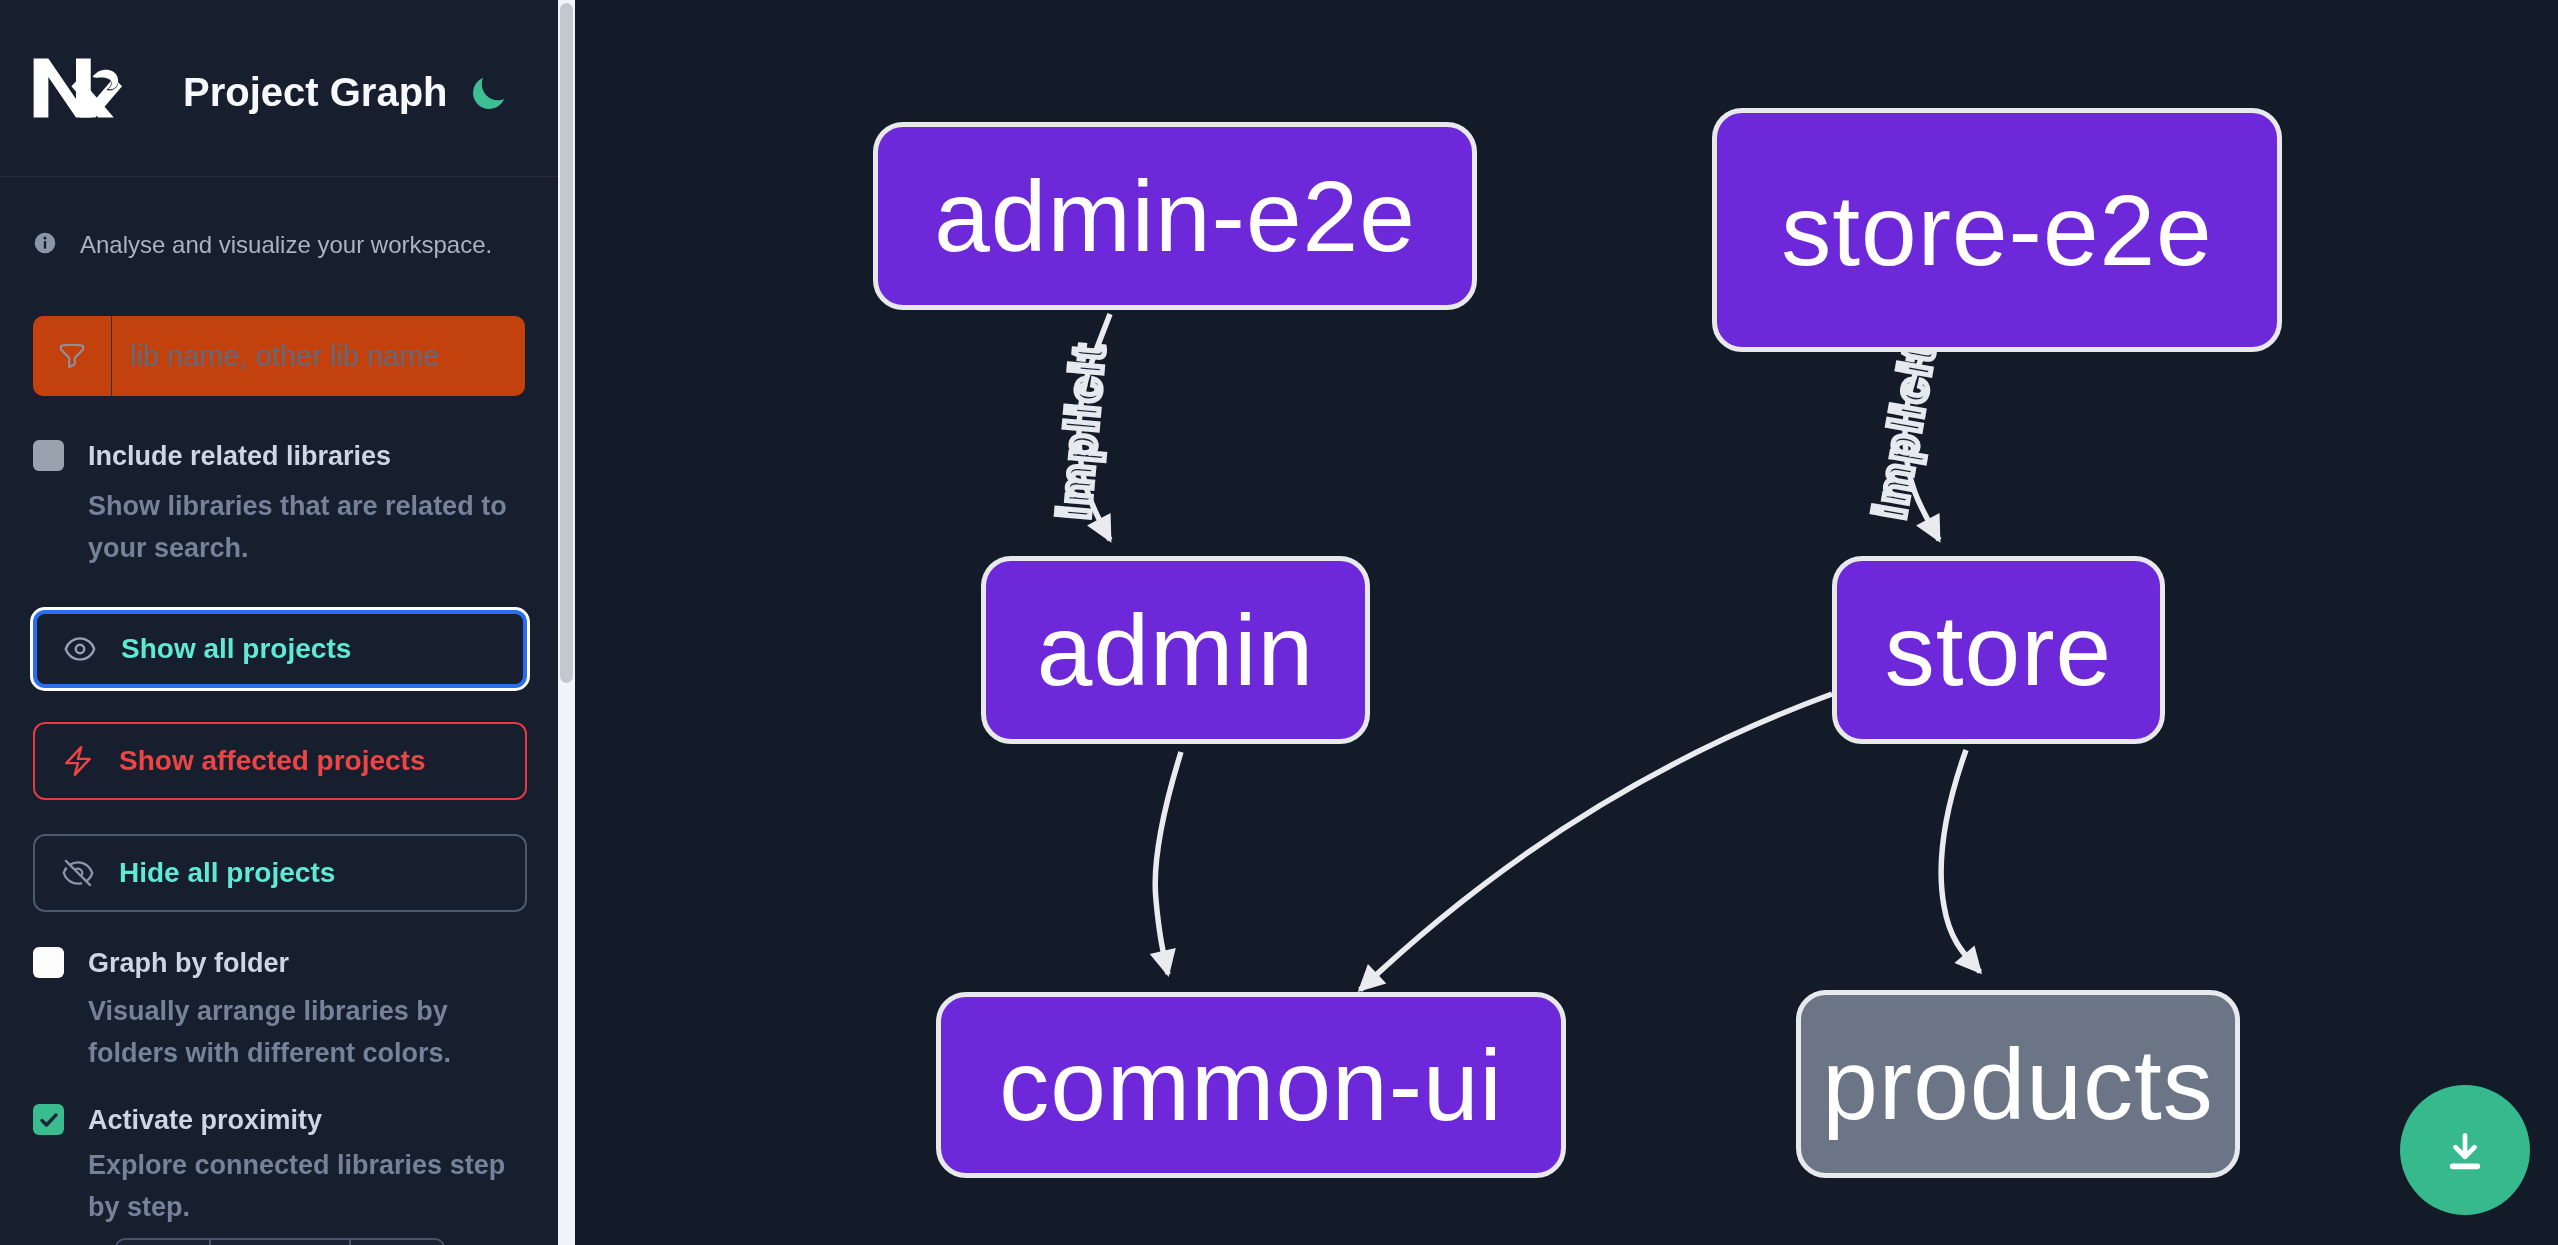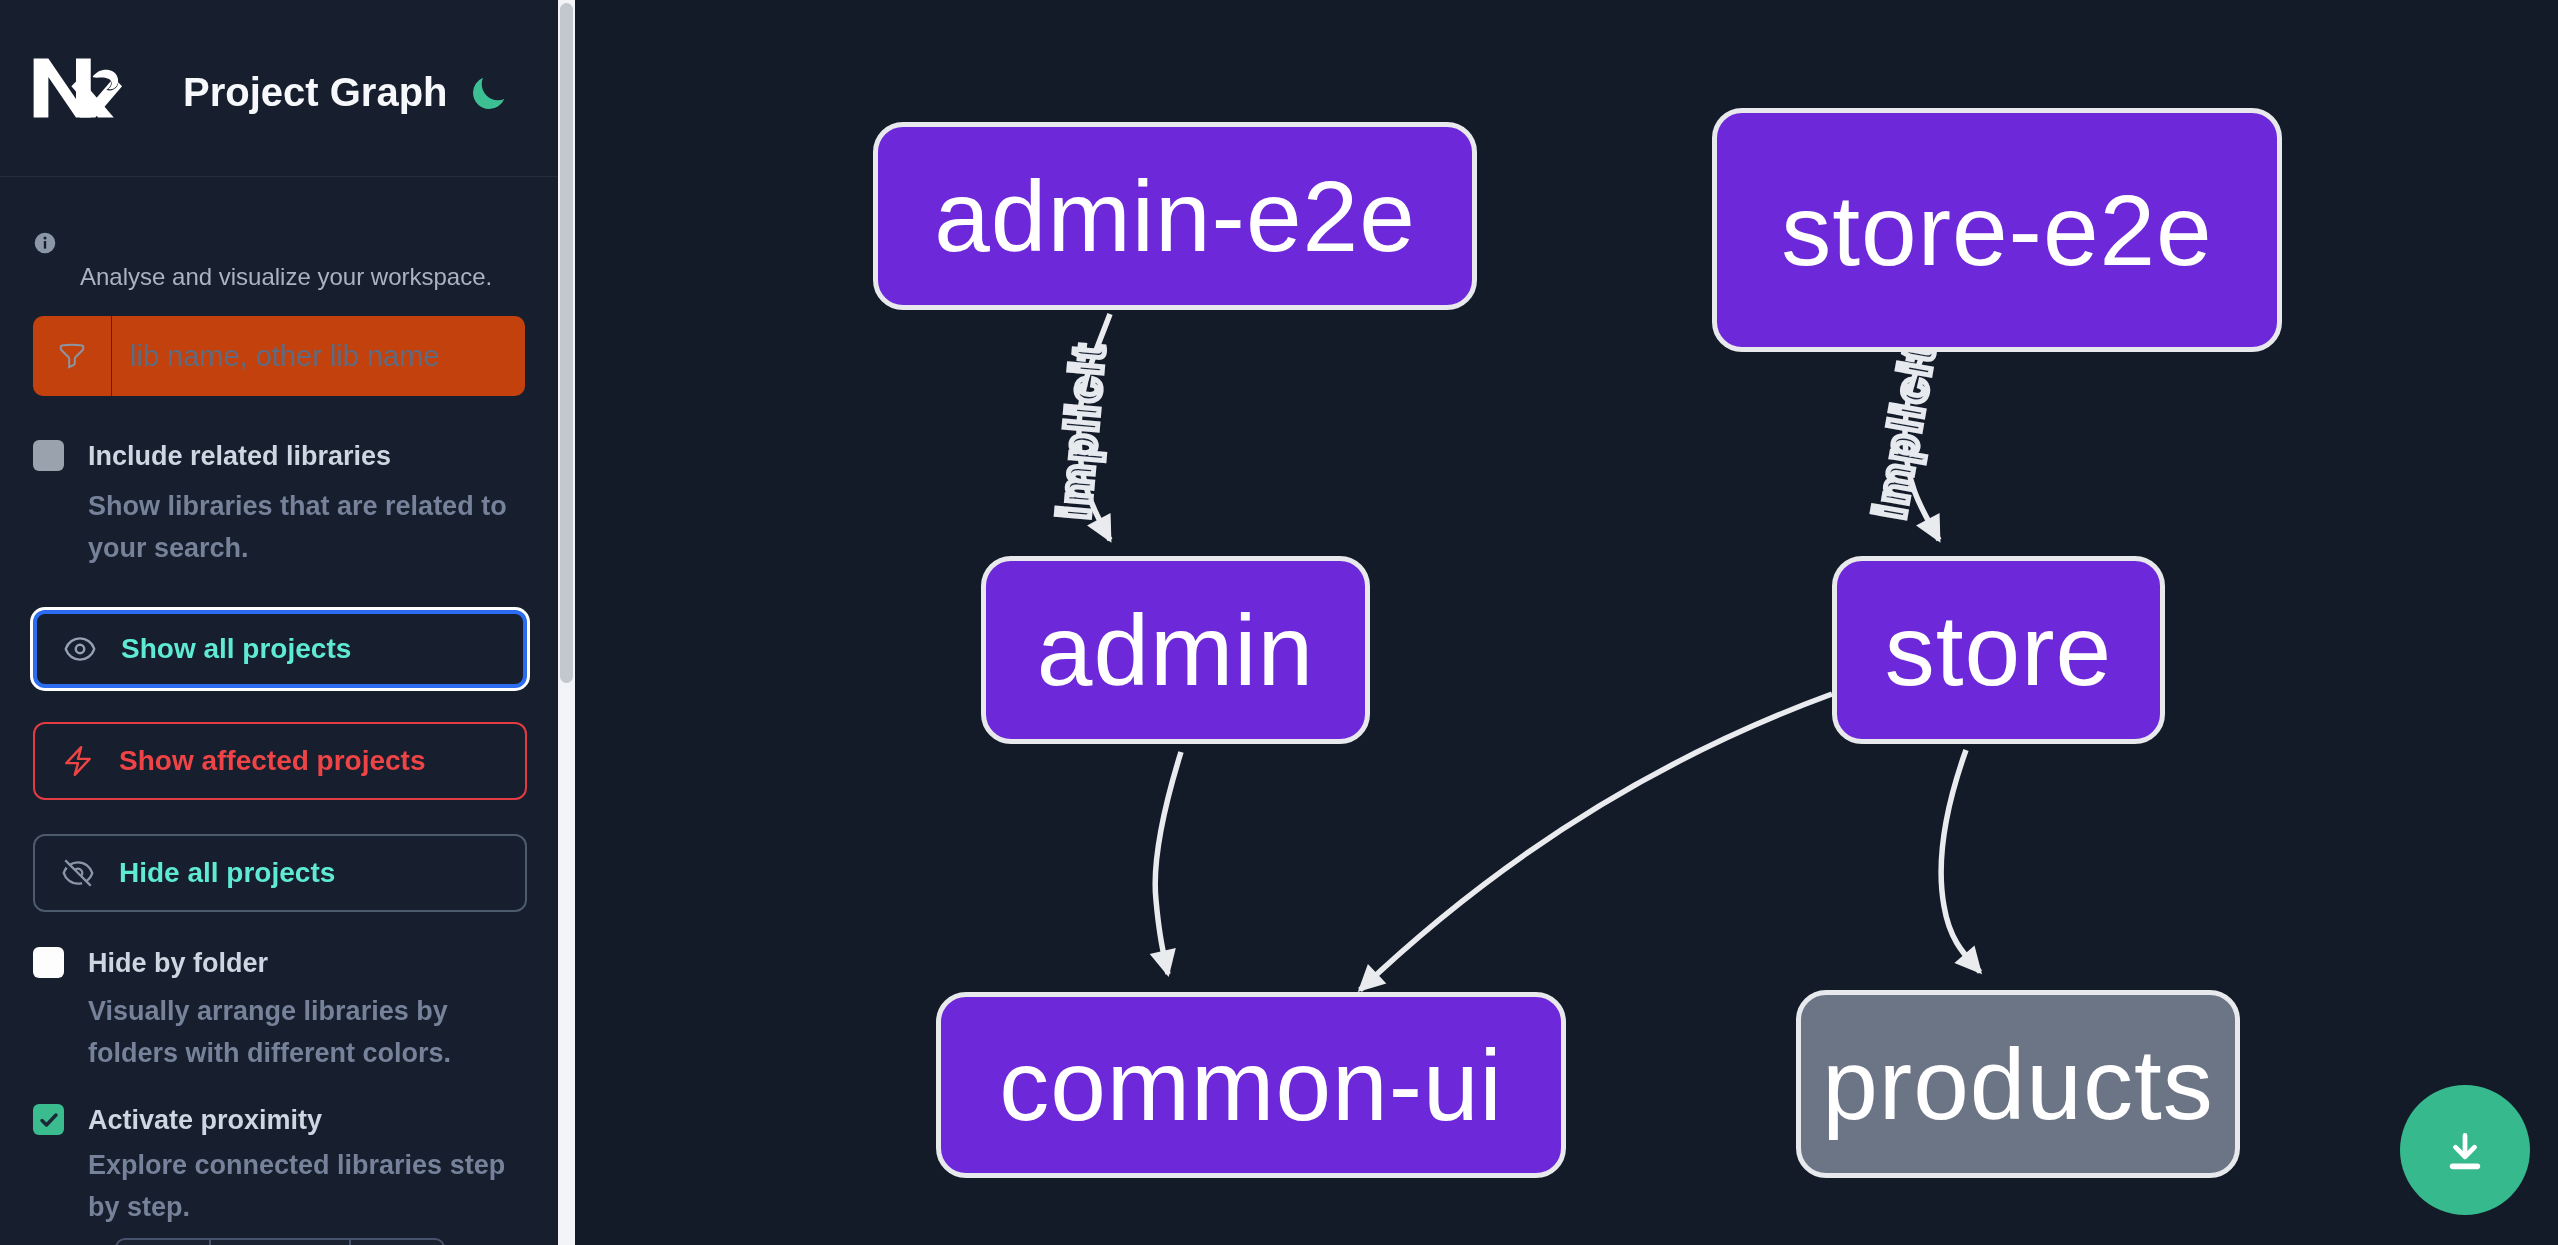--- a/index.html
+++ b/index.html
@@ -25,21 +25,21 @@
     background:#35b98d;display:flex;align-items:center;justify-content:center;cursor:pointer;}
 
   
   .sidebar{position:absolute;left:0;top:0;width:558px;height:1245px;background:#171e2e;}
   .logo{position:absolute;left:28px;top:53px;width:96px;height:70px;}
   .side-title{position:absolute;left:183px;top:70px;font-size:40px;font-weight:700;color:#f6f8fb;}
   .moon-btn{position:absolute;left:468px;top:74px;width:40px;height:40px;cursor:pointer;}
   .side-hr{position:absolute;left:0;top:176px;width:558px;height:1px;background:#242d3d;}
 
   .info-icon{position:absolute;left:32px;top:230px;width:26px;height:26px;}
-  .tagline{position:absolute;left:80px;top:231px;font-size:24px;font-weight:500;color:#a9b3c1;margin-top:32px;}
+  .tagline{position:absolute;left:80px;top:231px;font-size:24px;font-weight:500;color:#a9b3c1;}
 
   .search{position:absolute;left:33px;top:316px;width:492px;height:80px;background:#c2410c;
     border-radius:10px;box-sizing:border-box;display:flex;align-items:center;}
   .search .icon-cell{width:94px;height:100%;display:flex;align-items:center;justify-content:center;
     border-right:1px solid #2a3343;}
   .search input{flex:1;height:100%;background:transparent;border:none;outline:none;
     font-family:"Liberation Sans",sans-serif;font-size:29px;color:#cfd8e3;padding:0 18px;}
   .search input::placeholder{color:#5e6b80;}
 
   .opt{position:absolute;left:33px;}
@@ -175,21 +175,21 @@
 
     <div class="act-btn plain" style="top:834px">
       <svg width="34" height="34" viewBox="0 0 24 24" fill="none" stroke="#8a96a7" stroke-width="1.7">
         <path d="M3.98 8.223A10.477 10.477 0 0 0 1.934 12C3.226 16.338 7.244 19.5 12 19.5c.993 0 1.953-.138 2.863-.395M6.228 6.228A10.45 10.45 0 0 1 12 4.5c4.756 0 8.773 3.162 10.065 7.498a10.523 10.523 0 0 1-4.293 5.774M6.228 6.228 3 3m3.228 3.228 3.65 3.65m7.894 7.894L21 21m-3.228-3.228-3.65-3.65m0 0a3 3 0 1 0-4.243-4.243m4.242 4.242L9.88 9.88"></path>
       </svg>
       <span>Hide all projects</span>
     </div>
 
     <div class="opt" style="top:947px">
       <span class="cb white"></span>
-      <span class="lbl">Hide by folder</span>
+      <span class="lbl">Graph by folder</span>
       <span class="desc" style="top:43px">Visually arrange libraries by folders with different colors.</span>
     </div>
 
     <div class="opt" style="top:1104px">
       <span class="cb green">
         <svg width="24" height="24" viewBox="0 0 24 24">
           <path d="M5 12.5l4.5 4.5L19 7" stroke="#1e2737" stroke-width="3.4" fill="none" stroke-linecap="round" stroke-linejoin="round"></path>
         </svg>
       </span>
       <span class="lbl">Activate proximity</span>

